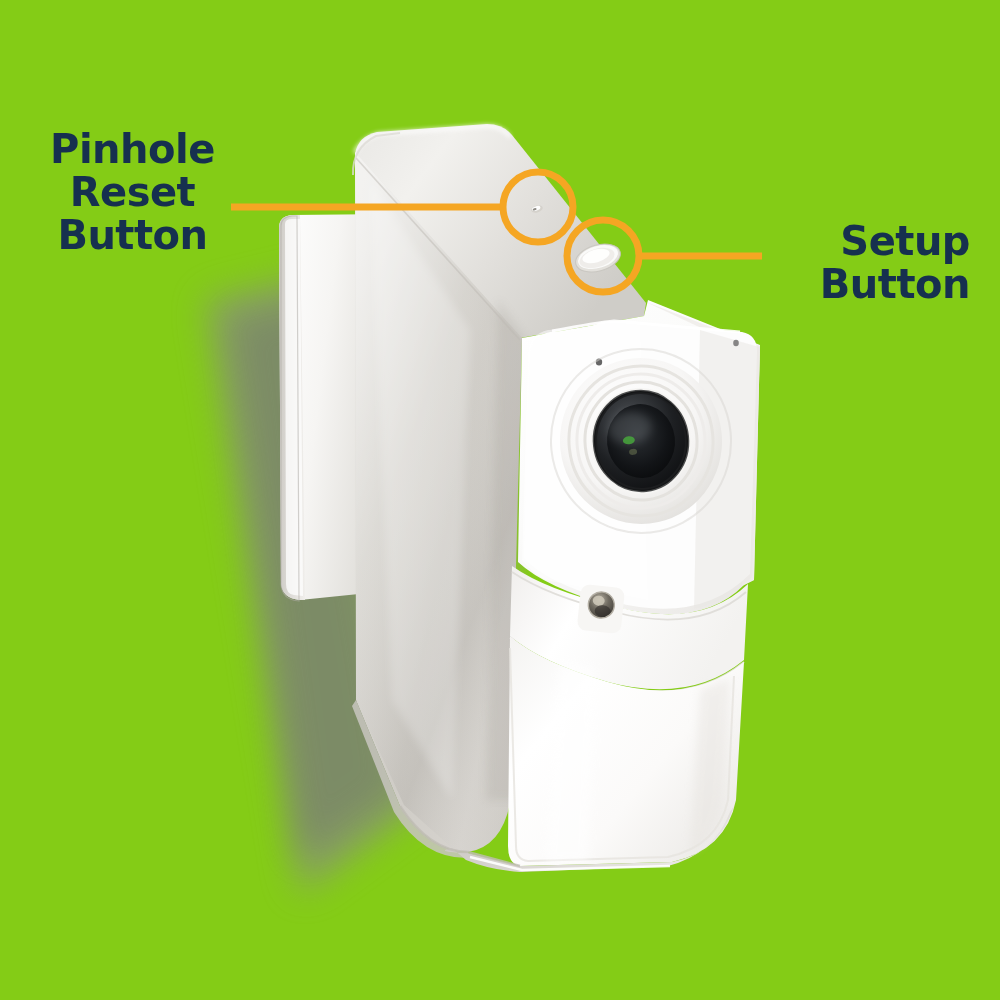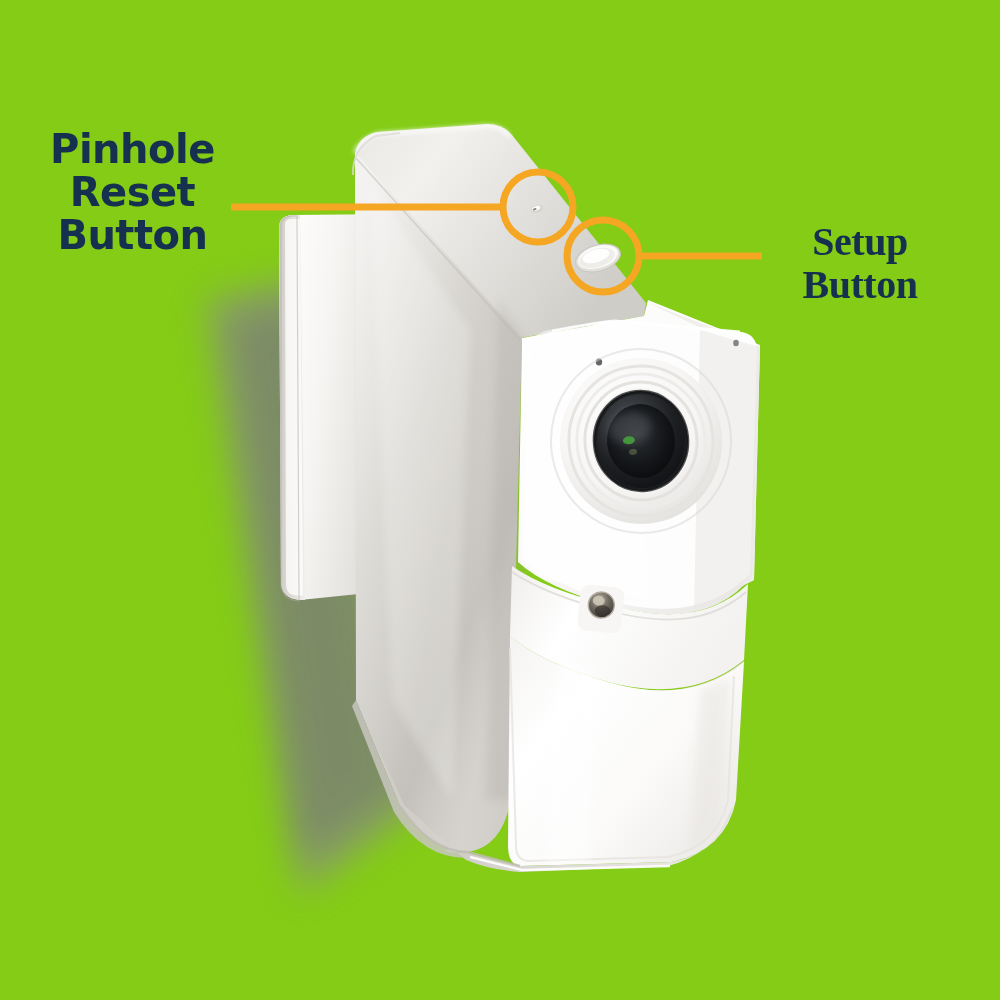--- a/index.html
+++ b/index.html
@@ -35,25 +35,24 @@
     pointer-events: none;
     -webkit-font-smoothing: antialiased;
   }
   #label-pinhole {
     left: 30px;
     top: 128px;
     width: 205px;
     text-align: center;
   }
   #label-setup {
-    left: 770px;
+    left: 790px;
     top: 220px;
     width: 180px;
-    text-align: center;
-    font-family: Liberation Serif, serif;
+    text-align: right;
   }
 </style>
 </head>
 <body>
 
 <div id="stage">
 
   <svg id="scene" viewBox="0 0 1000 1000" xmlns="http://www.w3.org/2000/svg">
     <defs>
 

